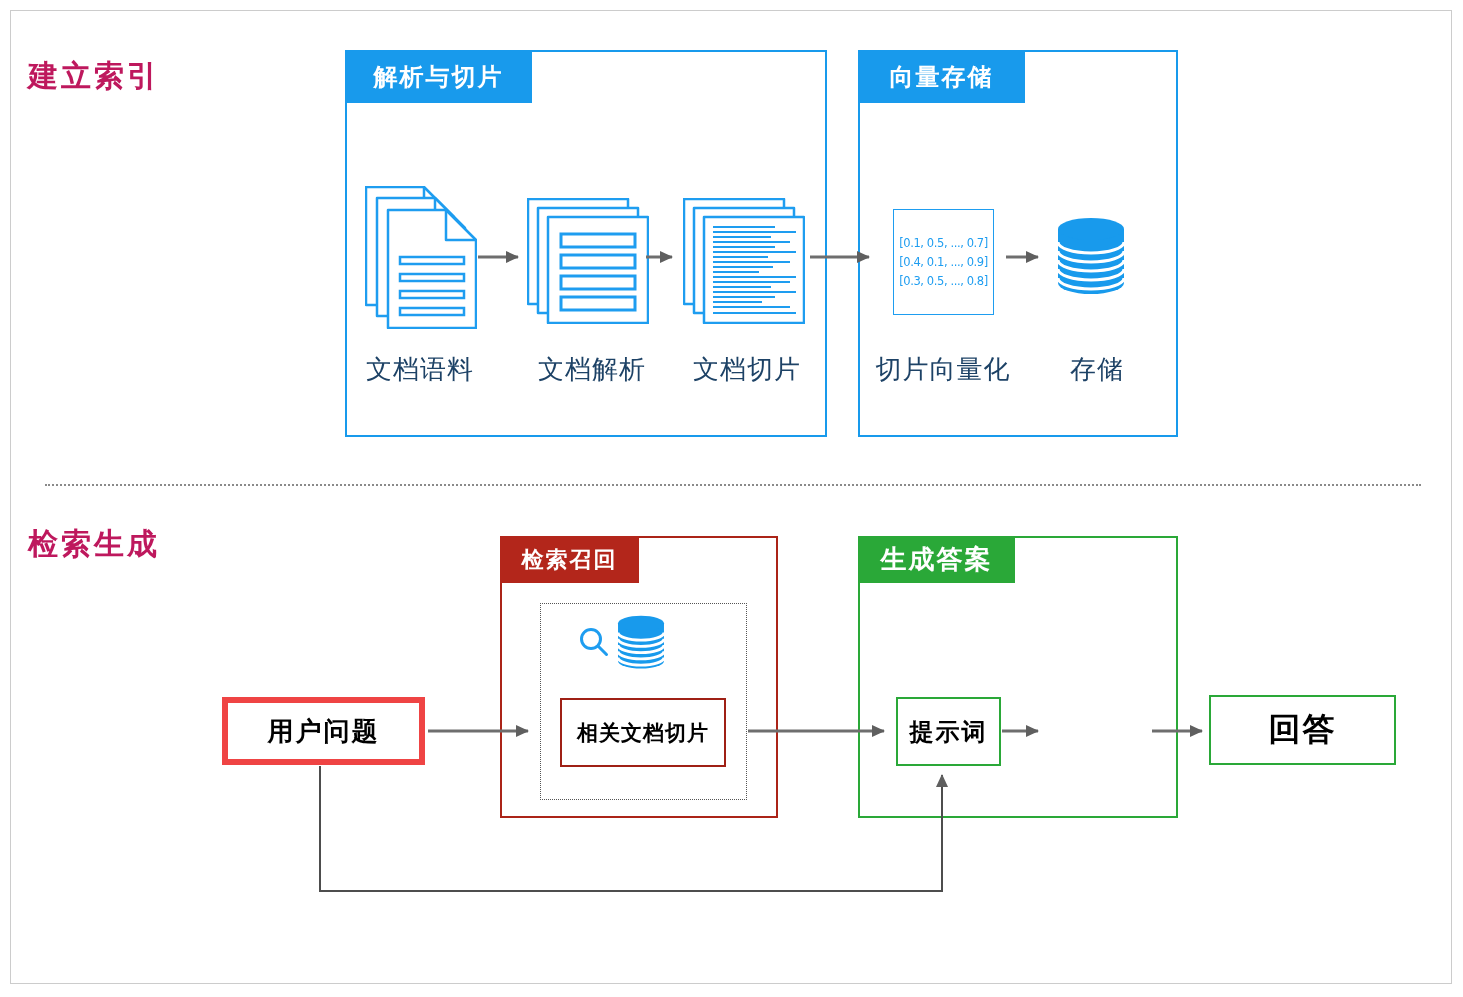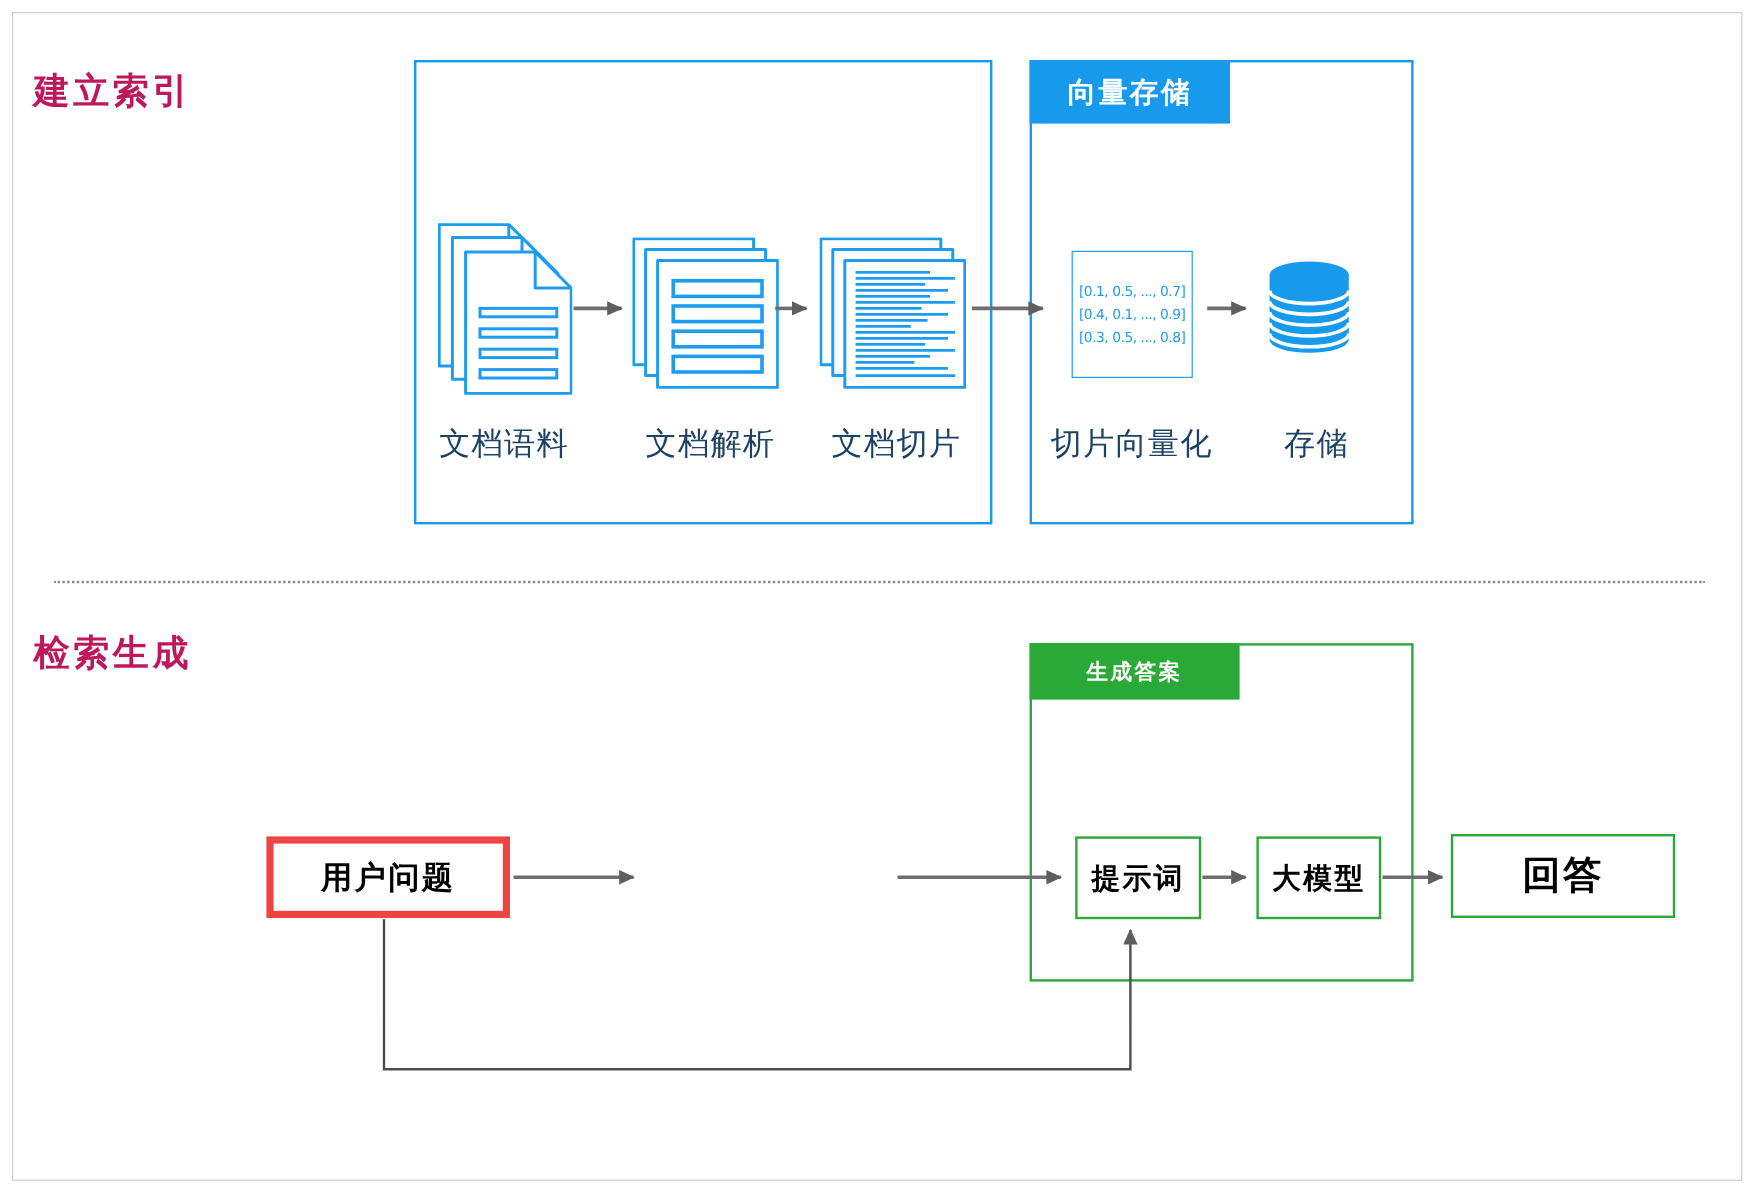--- a/index.html
+++ b/index.html
@@ -10,21 +10,21 @@
   .sec-title { position:absolute; font-size:30px; font-weight:bold; color:#be185d; letter-spacing:3px; }
   .bigbox { position:absolute; box-sizing:border-box; background:#fff; }
   .box-blue  { border:2px solid var(--accent-blue,#189aec); }
   .box-red   { border:2px solid #ab2418; }
   .box-green { border:2px solid var(--accent-green,#2aa838); }
   .tab { position:absolute; left:-2px; top:-2px; display:flex; align-items:center; justify-content:center;
          color:#fff; font-weight:bold; box-sizing:border-box; }
   .tab-blue  { background:var(--accent-blue,#189aec); width:187px; height:53px; font-size:24px; letter-spacing:2px; }
   .tab-blue2 { background:var(--accent-blue,#189aec); width:167px; height:53px; font-size:24px; letter-spacing:2px; }
   .tab-red   { background:var(--accent-red,#b3261b);  width:139px; height:47px; font-size:22px; letter-spacing:2px; }
-  .tab-green { background:var(--accent-green,#2aa838); width:175px; height:47px; font-size:18px; letter-spacing:2px; }
+  .tab-green { background:var(--accent-green,#2aa838); width:157px; height:47px; font-size:26px; letter-spacing:2px; }
   .icon { position:absolute; }
   .ic-lbl { position:absolute; text-align:center; font-size:26px; font-weight:500;
             color:var(--label-navy,#1d4266); letter-spacing:1px; white-space:nowrap; }
   .node { position:absolute; display:flex; align-items:center; justify-content:center;
           background:#fff; color:#000; font-weight:bold; box-sizing:border-box; letter-spacing:2px; }
   .node-black { border:6px solid #ef4444; font-size:26px; }
   .node-redb  { border:2px solid #9f2015; font-size:21px; letter-spacing:1px; }
   .node-greenb{ border:2px solid var(--accent-green,#2aa838); }
   .dotted-box { position:absolute; border:1px dotted #555; box-sizing:border-box; background:#fff; }
   .divider { position:absolute; left:45px; top:484px; width:1376px; height:0;
@@ -47,20 +47,21 @@
 </head>
 <body>
 
 <div class="canvas">
 
   <div class="frame"></div>
 
   <div class="sec-title" style="left:28px; top:56px;">建立索引</div>
 
   <div class="bigbox box-blue" style="left:345px; top:50px; width:482px; height:387px;">
+    <div class="tab tab-blue">解析与切片</div>
 
     <svg class="icon" style="left:18px; top:134px;" width="112" height="143" viewBox="0 0 112 143">
       <g>
         <path class="page" d="M1,1 H59 L89,31 V119 H1 Z"></path>
           <path class="pline" d="M59,1 V31 H89"></path>
       </g>
       <g transform="translate(11,11)">
         <path class="page" d="M1,1 H59 L89,31 V119 H1 Z"></path>
           <path class="pline" d="M59,1 V31 H89"></path>
       </g>
@@ -141,26 +142,47 @@
     <div class="ic-lbl" style="left:-2px;  top:300px; width:170px;">切片向量化</div>
     <div class="ic-lbl" style="left:187px; top:300px; width:100px;">存储</div>
   </div>
 
   <div class="divider"></div>
 
   <div class="sec-title" style="left:28px; top:524px;">检索生成</div>
 
   <div class="node node-black" style="left:222px; top:697px; width:203px; height:68px;">用户问题</div>
 
+  <div class="bigbox box-red" style="left:500px; top:536px; width:278px; height:282px;">
+    <div class="tab tab-red">检索召回</div>
+
+    <div class="dotted-box" style="left:38px; top:65px; width:207px; height:197px;"></div>
+
+    <svg class="icon" style="left:76px; top:88px;" width="32" height="32" viewBox="0 0 32 32">
+      <circle class="mag" cx="13" cy="13" r="9.5"></circle>
+      <line class="mag" x1="20" y1="20" x2="28.5" y2="28.5"></line>
+    </svg>
+
+    <svg class="icon" style="left:115px; top:77px;" width="48" height="55" viewBox="0 0 68 79">
+      <path class="dbfill" d="M1,12 L1,66 A33 11 0 0 0 67,66 L67,12 Z"></path>
+      <ellipse class="dbfill" cx="34" cy="12" rx="33" ry="11"></ellipse>
+      <path class="dbsep" d="M1,25 A33 11 0 0 0 67,25" style="stroke-width:4"></path>
+      <path class="dbsep" d="M1,34 A33 11 0 0 0 67,34" style="stroke-width:4"></path>
+      <path class="dbsep" d="M1,43 A33 11 0 0 0 67,43" style="stroke-width:4"></path>
+      <path class="dbsep" d="M1,52 A33 11 0 0 0 67,52" style="stroke-width:4"></path>
+      <path class="dbsep" d="M1,61 A33 11 0 0 0 67,61" style="stroke-width:4"></path>
+    </svg>
+
+    <div class="node node-redb" style="left:58px; top:160px; width:166px; height:69px;">相关文档切片</div>
+  </div>
 
   <div class="bigbox box-green" style="left:858px; top:536px; width:320px; height:282px;">
     <div class="tab tab-green">生成答案</div>
 
     <div class="node node-greenb" style="left:36px; top:159px; width:105px; height:69px; font-size:24px;">提示词</div>
-    <div class="node node-greenb" style="left:187px; top:159px; width:104px; height:69px; font-size:24px;">大模型</div>
   </div>
 
   <div class="node node-greenb" style="left:1209px; top:695px; width:187px; height:70px; font-size:32px;">回答</div>
 
   <svg class="arrows" width="1463" height="997" viewBox="0 0 1463 997">
     <defs>
       <marker id="ah" markerUnits="userSpaceOnUse" markerWidth="16" markerHeight="14" refX="13" refY="7" orient="auto">
         <path d="M1,1 L14,7 L1,13 Z" fill="#5f5f5f"></path>
       </marker>
     </defs>

